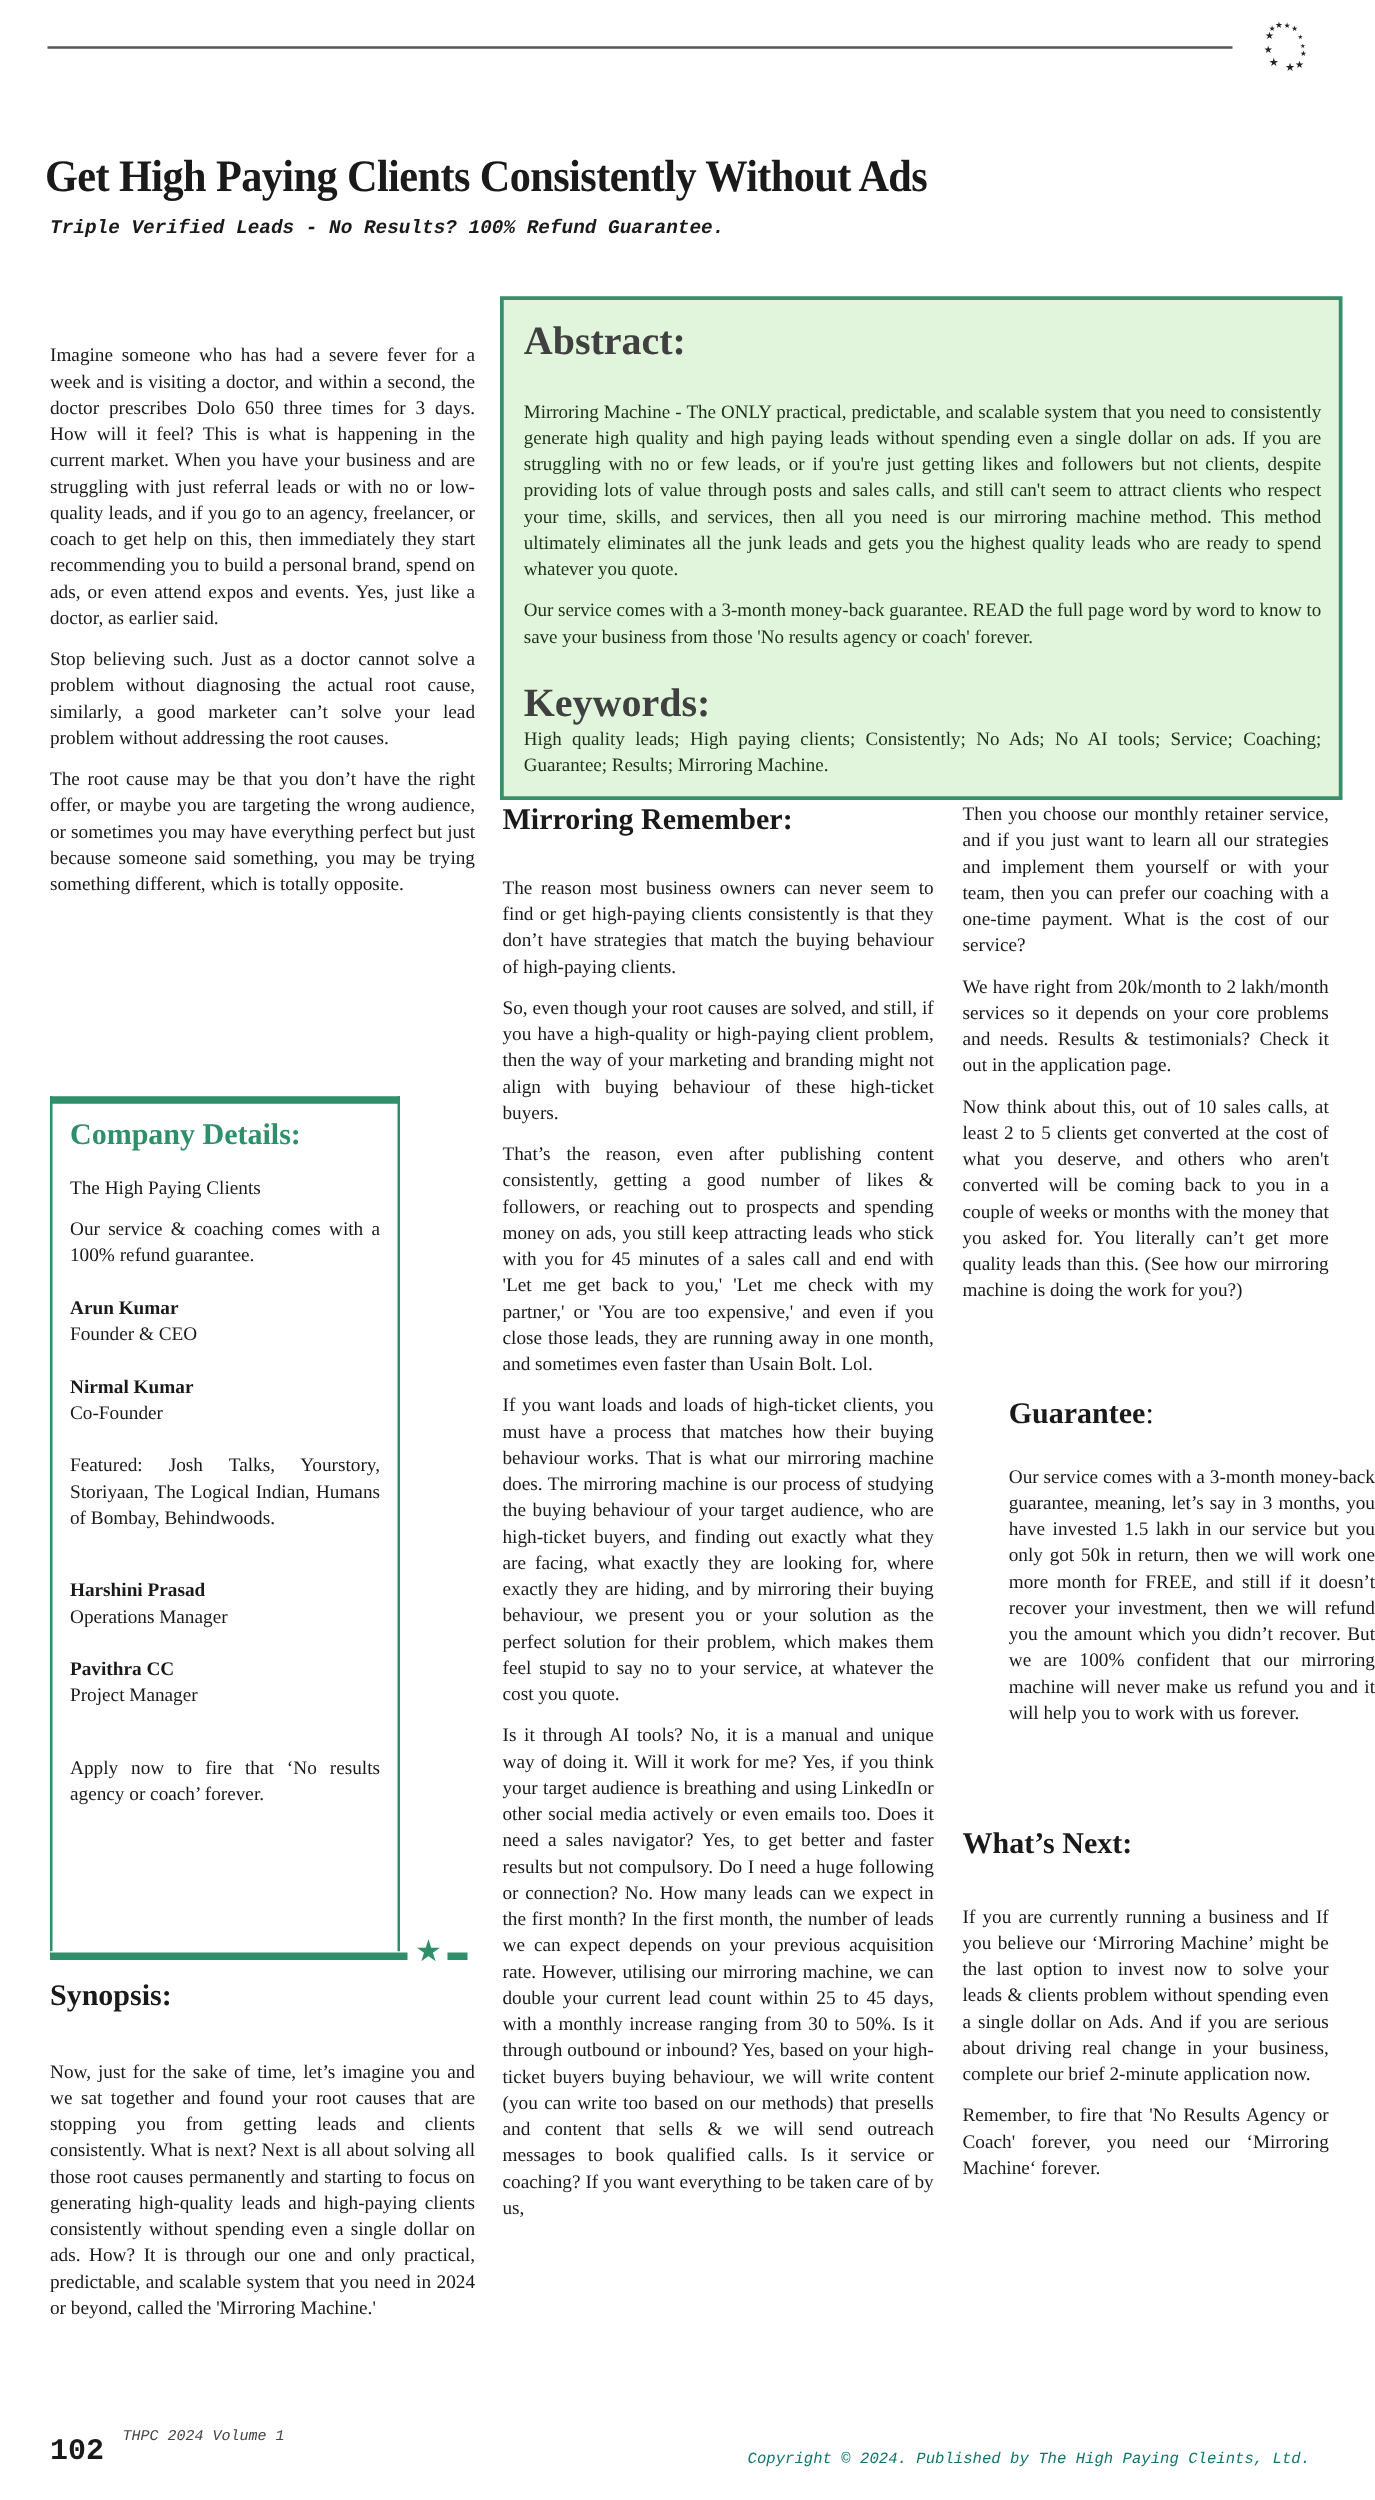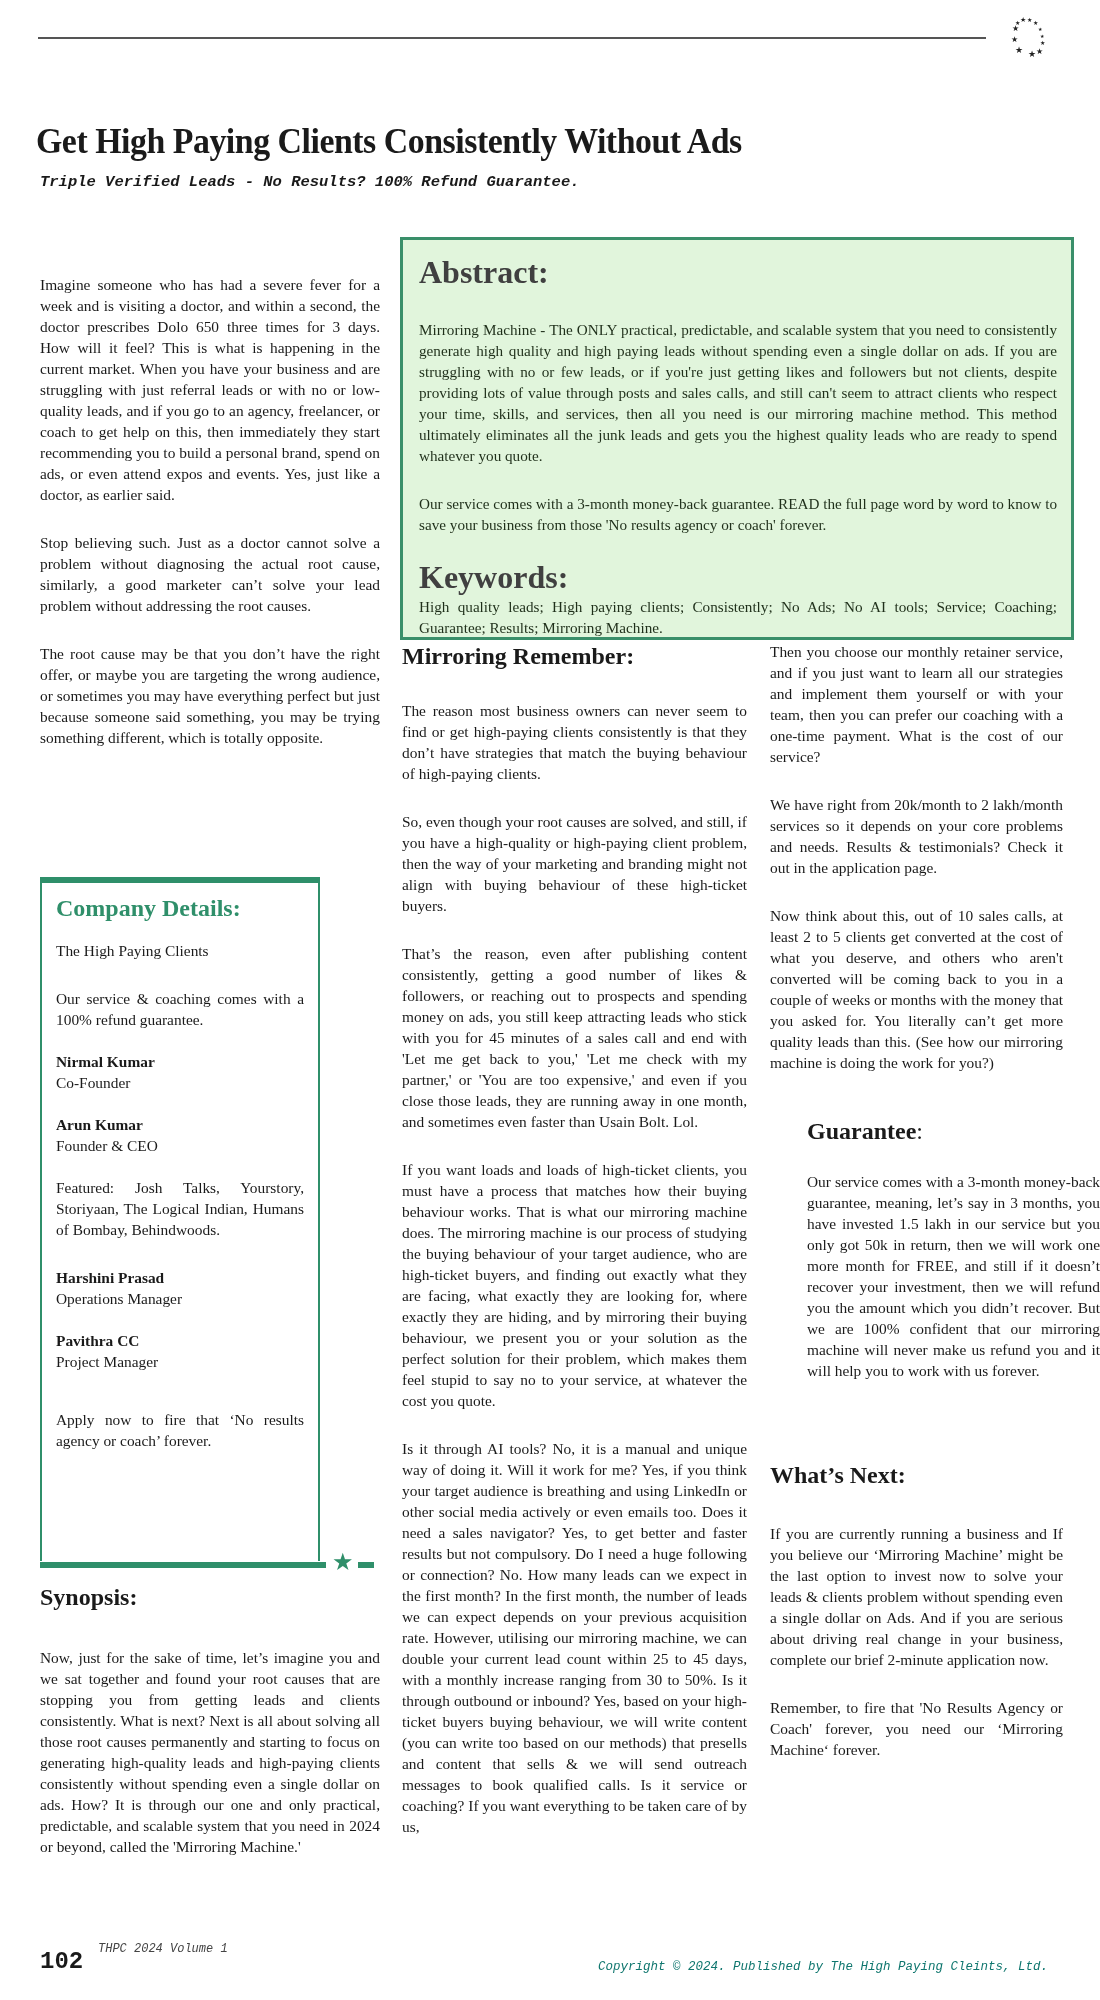--- a/index.html
+++ b/index.html
@@ -7,21 +7,21 @@
          font-family: "Liberation Serif", "DejaVu Serif", serif; color: #1a1a1a; }
   .abs { position: absolute; }
   .rule { left: 38px; top: 37px; width: 948px; height: 0; border-top: 2px solid #555; }
   .logo { left: 1000px; top: 10px; width: 52px; height: 52px; }
   .title { left: 36px; top: 120px; font-size: 36px; font-weight: bold; letter-spacing: -0.5px;
            font-family: "Liberation Serif", serif; white-space: nowrap; transform: scaleX(0.94); transform-origin: left; }
   .subtitle { left: 40px; top: 173px; font-family: "Liberation Mono", "DejaVu Sans Mono", monospace;
               font-style: italic; font-weight: bold; font-size: 15.5px; white-space: nowrap; }
   .h2 { font-size: 24px; font-weight: bold; margin: 0; }
   .p { font-size: 15.4px; line-height: 21px; text-align: justify; margin: 0; }
-  .p + .p { margin-top: 27px; }
+  .p + .p { margin-top: 12px; }
   .col-left { left: 40px; width: 340px; }
   .col-mid { left: 402px; width: 345px; }
   .col-right { left: 770px; width: 293px; }
   .abstract { left: 400px; top: 237px; width: 638px; height: 383px; background: #e1f5dc;
               border: 3px solid #3a8f6a; padding: 14px 14px 0 16px; box-sizing: content-box; }
   .abstract .h2 { font-size: 32px; color: #404040; }
   .abstract .p { font-size: 15.2px; line-height: 21px; color: #1f2f1a; }
   .company { left: 40px; top: 877px; width: 280px; height: 684px; border: 2px solid #2f8f6a;
              border-top: 6px solid #2f8f6a; border-bottom: none; box-sizing: border-box; padding: 12px 14px 0 14px; }
   .company .h2 { color: #2f8f6a; font-size: 24px; }
@@ -72,29 +72,29 @@
   <h2 class="h2">Keywords:</h2>
   <p class="p">High quality leads; High paying clients; Consistently; No Ads; No AI tools; Service; Coaching; Guarantee; Results; Mirroring Machine.</p>
 </div>
 
 <div class="abs company">
   <h2 class="h2">Company Details:</h2>
   <div style="height:18px"></div>
   <p class="p">The High Paying Clients</p>
   <p class="p">Our service &amp; coaching comes with a 100% refund guarantee.</p>
   <div class="p" style="margin-top:21px">
+    <div class="name">Arun Kumar</div>
+    <div>Founder &amp; CEO</div>
+  </div>
+  <div class="p" style="margin-top:21px">
     <div class="name">Nirmal Kumar</div>
     <div>Co-Founder</div>
   </div>
-  <div class="p" style="margin-top:21px">
-    <div class="name">Arun Kumar</div>
-    <div>Founder &amp; CEO</div>
-  </div>
   <p class="p" style="margin-top:21px">Featured: Josh Talks, Yourstory, Storiyaan, The Logical Indian, Humans of Bombay, Behindwoods.</p>
-  <div class="p" style="margin-top:27px">
+  <div class="p" style="margin-top:37px">
     <div class="name">Harshini Prasad</div>
     <div>Operations Manager</div>
   </div>
   <div class="p" style="margin-top:21px">
     <div class="name">Pavithra CC</div>
     <div>Project Manager</div>
   </div>
   <p class="p" style="margin-top:37px">Apply now to fire that ‘No results agency or coach’ forever.</p>
 </div>
 <div class="abs company-bottom">

